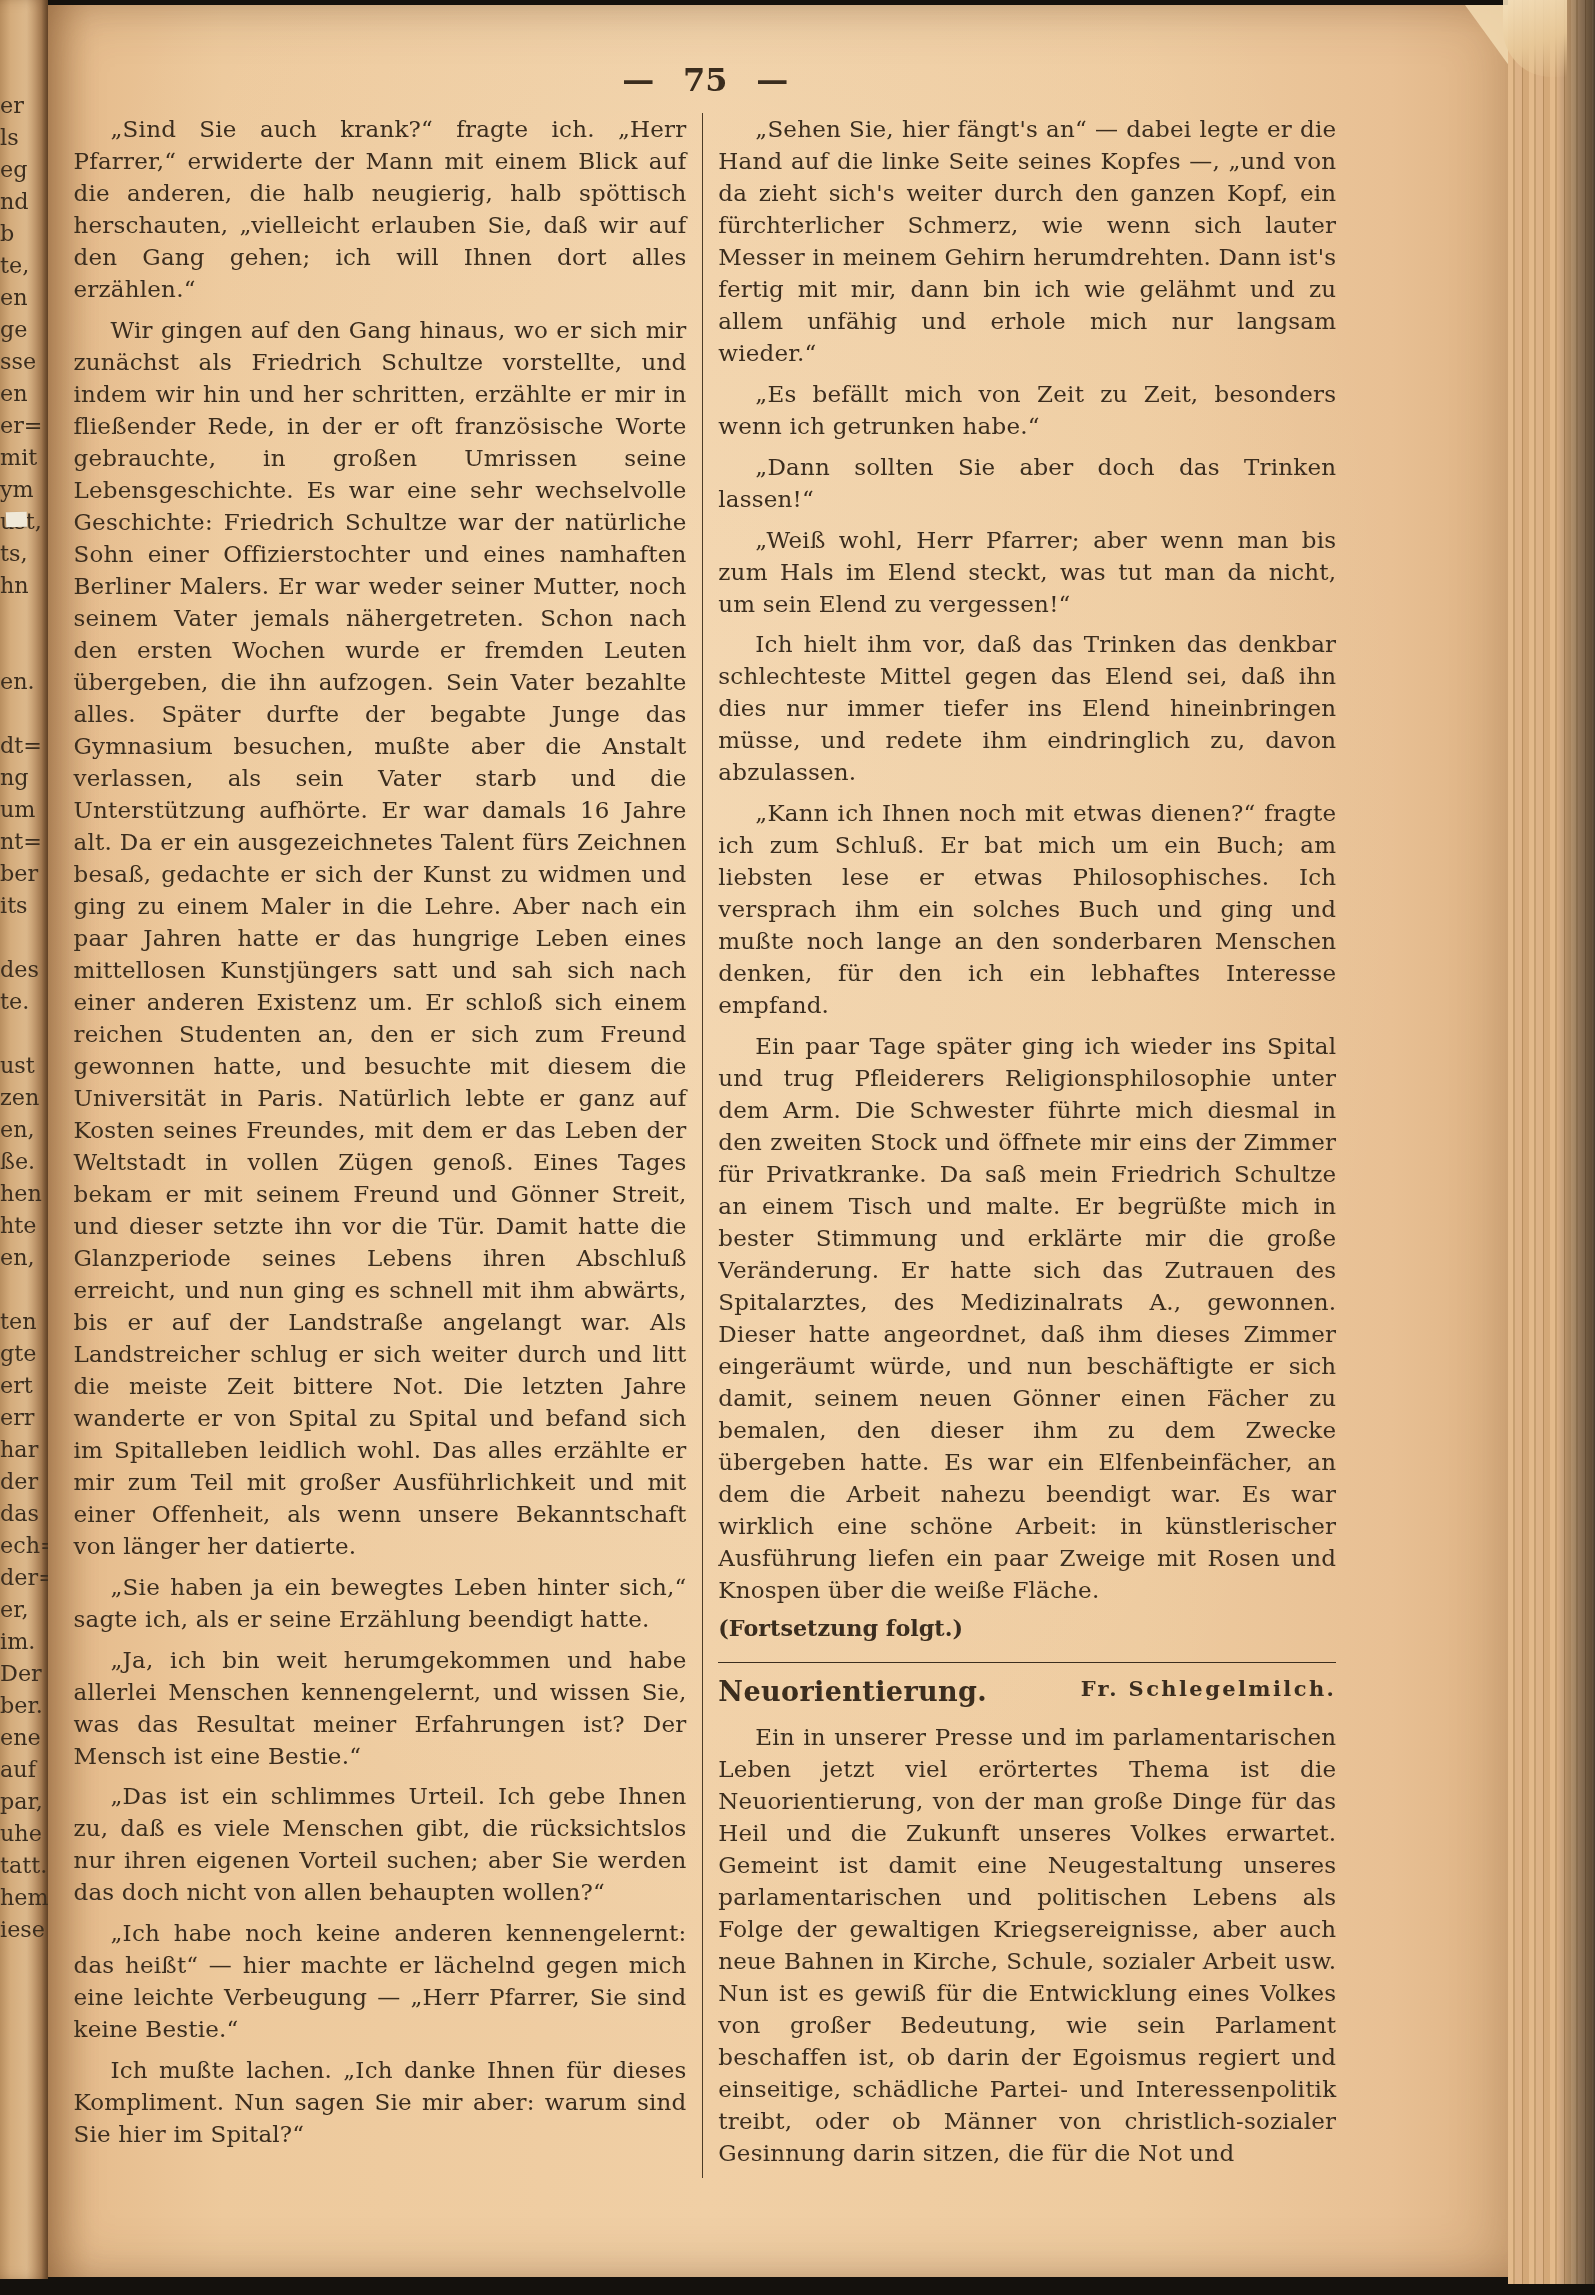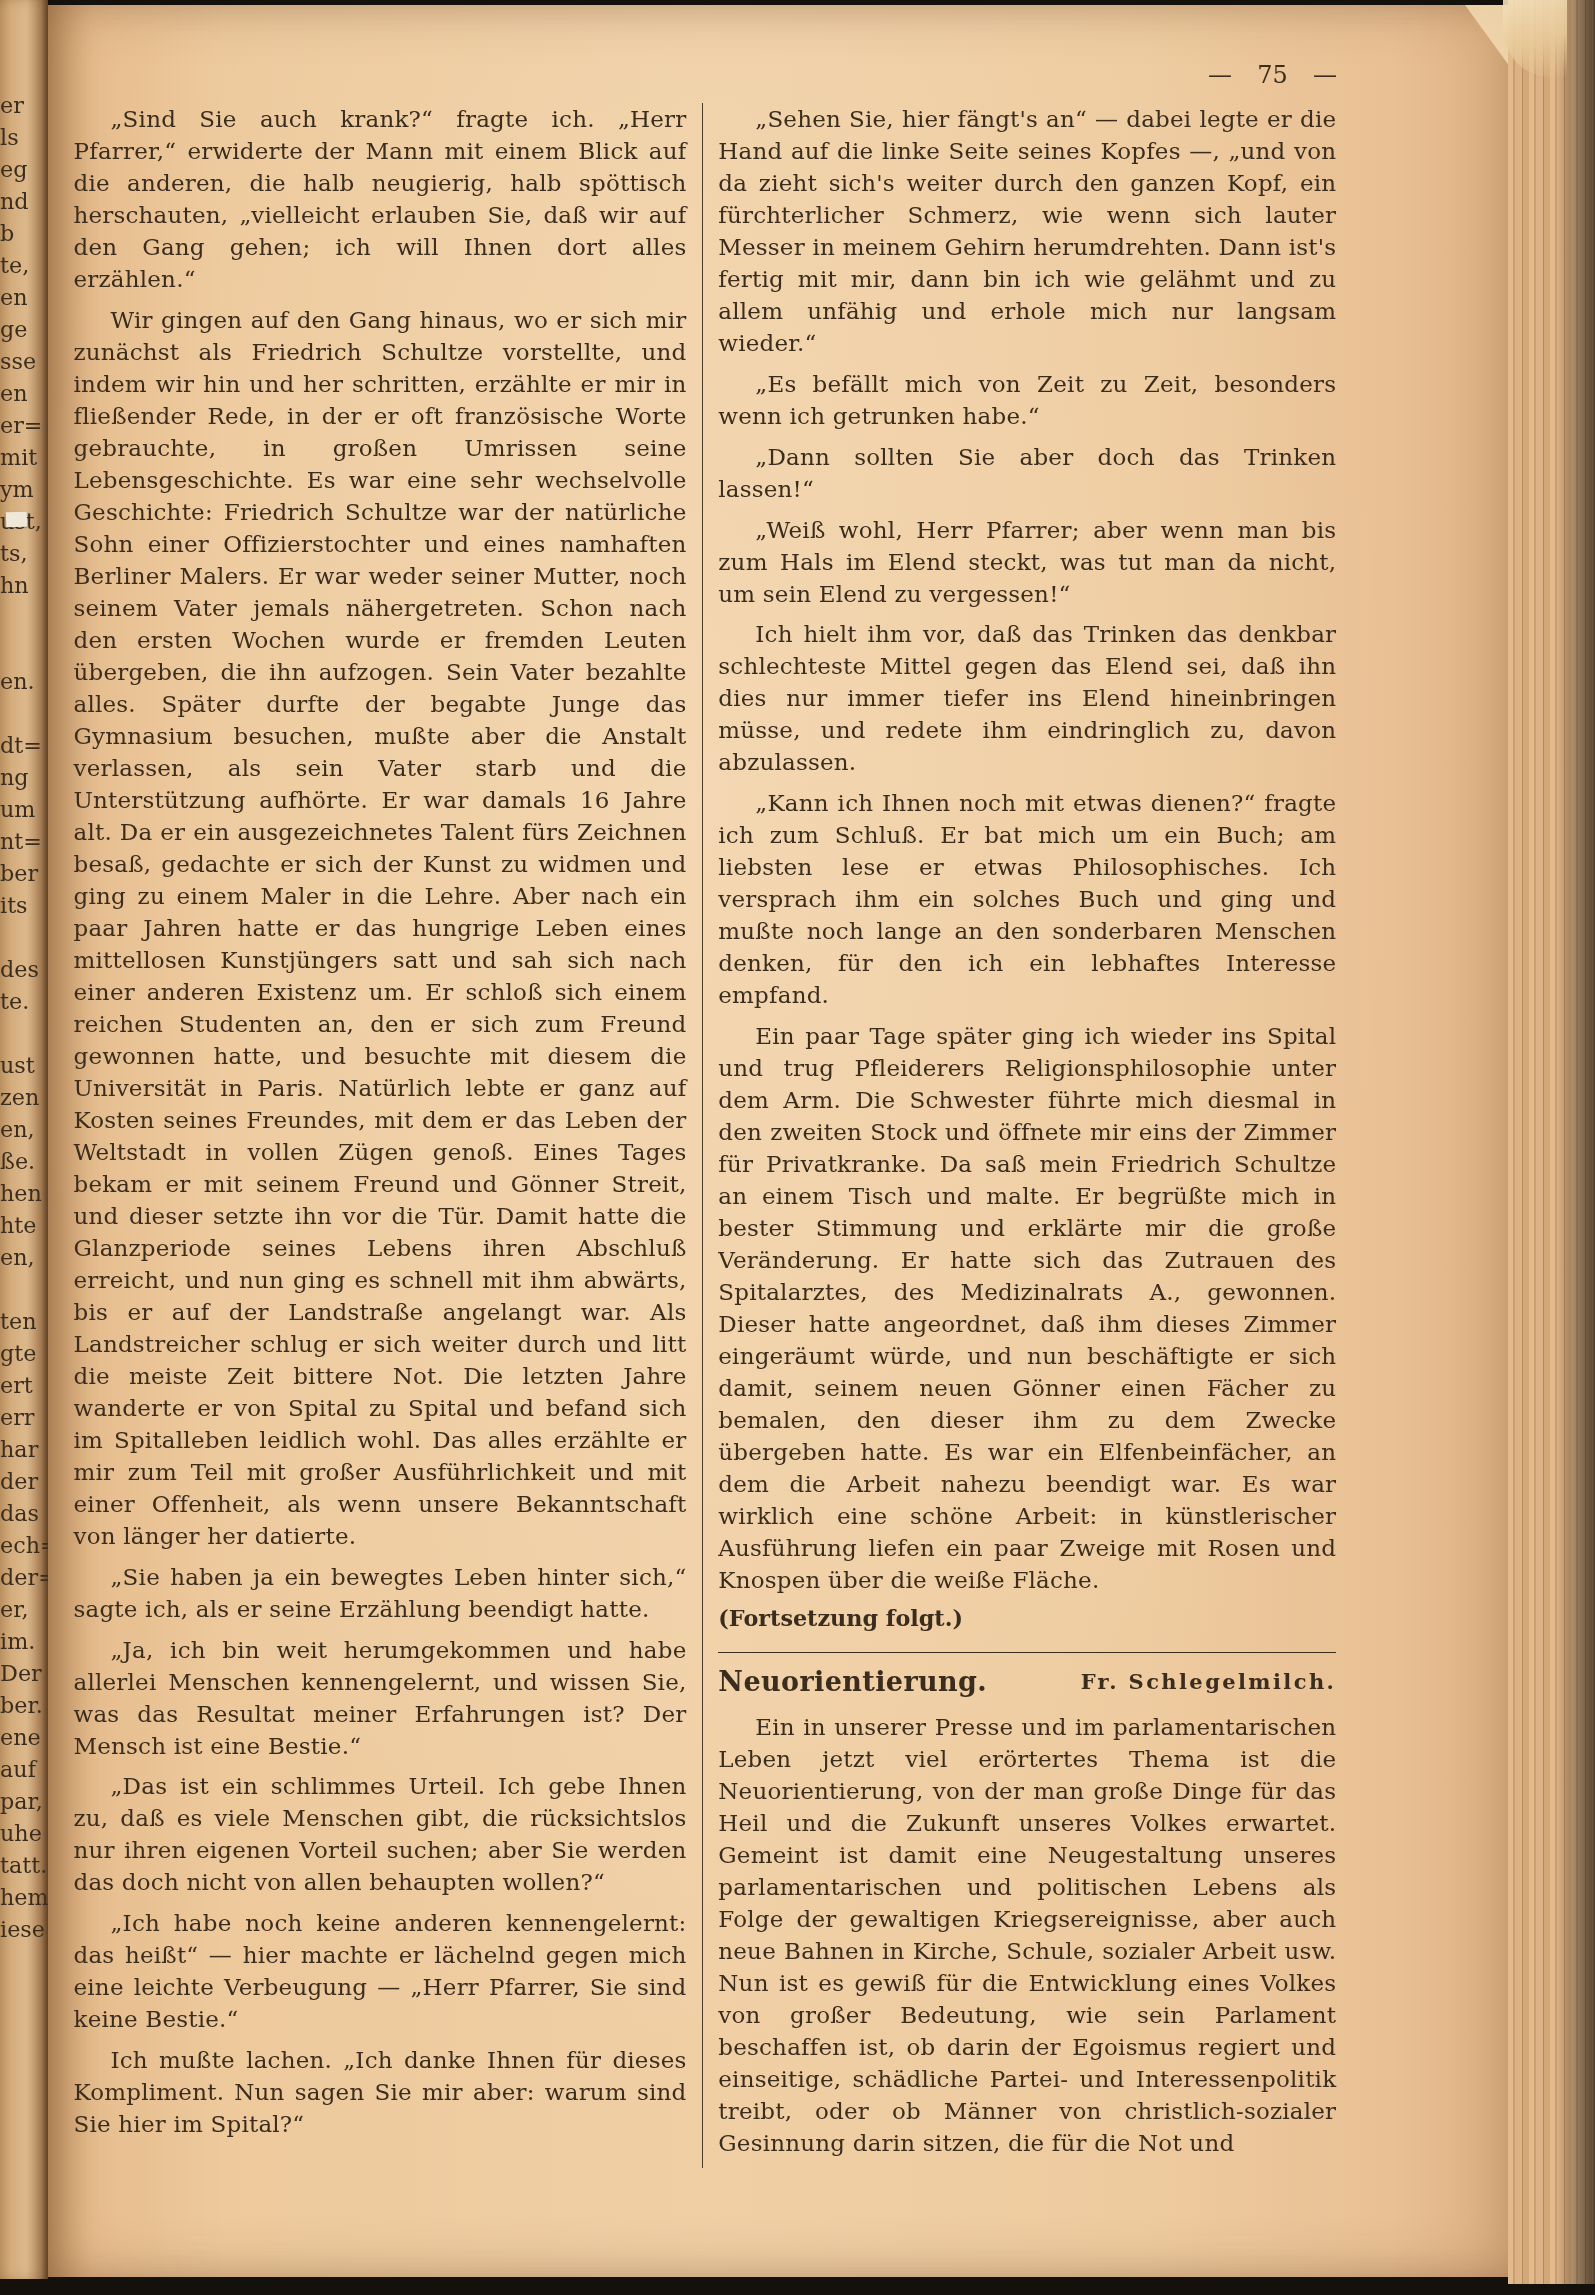--- a/index.html
+++ b/index.html
@@ -55,24 +55,25 @@
   }
   .page::after{ 
     content:"";
     position:absolute;top:0;right:-1.6px;width:0;height:0;
     border-top:62px solid #f2dab2;
     border-left:45px solid transparent;
     opacity:0.85;
   }
   .page-header{
     margin:56px 171px 0 25.5px;
-    text-align:right;
-    font-size:24px;
+    text-align:center;
+    font-size:32px;
     word-spacing:17.6px;
     color:var(--ink);
+    font-weight:bold;
   }
   .columns{
     display:flex;
     margin:14.4px 0 0 25.5px;
     width:1289px;
     align-items:stretch;
   }
   .col{width:613px;flex:0 0 613px;}
   .rightcol{width:618px;flex:0 0 618px;}
   .divider{
@@ -96,21 +97,21 @@
     font-weight:bold;
     text-align:left;
     color:var(--ink);
   }
   .article-rule{
     border-top:1.6px solid var(--ink);
     margin:21px 0 0 0;
   }
   .article-header{
     display:flex;
-    align-items:center;
+    align-items:flex-start;
     margin:12.8px 0 14.4px 0;
   }
   .article-title{
     font-size:27px;
     font-weight:bold;
     letter-spacing:0.4px;
   }
   .article-author{
     margin-left:auto;
     font-size:21px;

